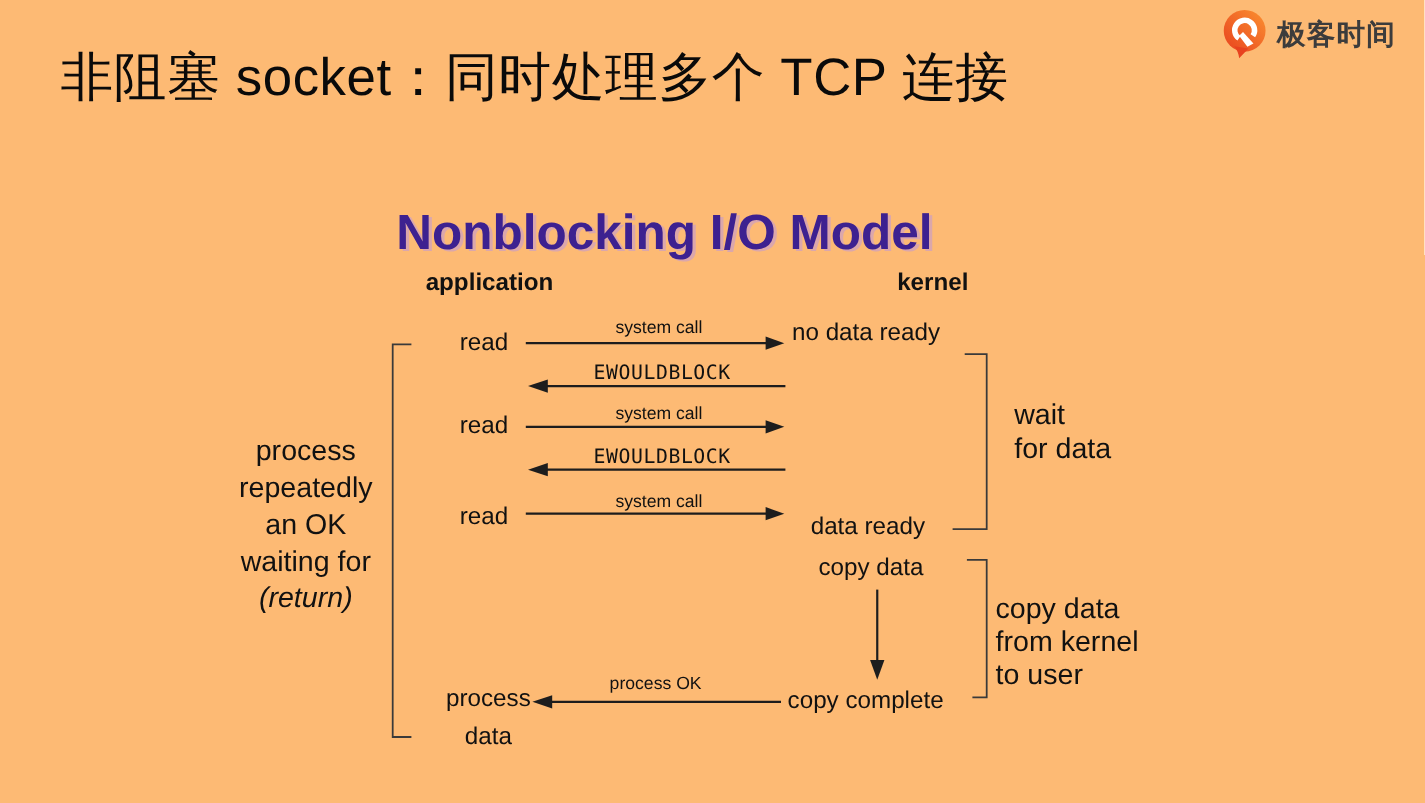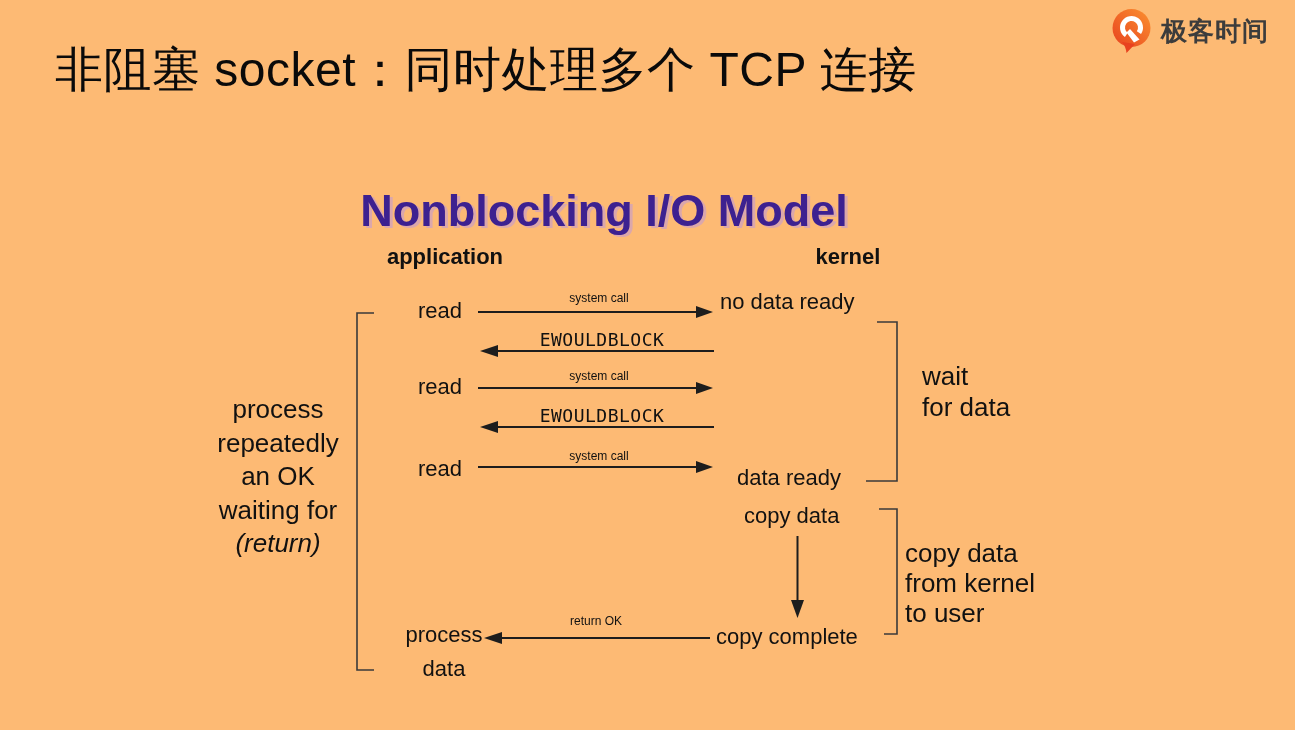--- a/index.html
+++ b/index.html
@@ -16,21 +16,21 @@
   }
   .brand { position:absolute; left:1110px; top:8px; display:flex; align-items:center; }
   .brand-name {
     font-size:26px; font-weight:600; color:#3c3c3c;
     margin-left:7px; letter-spacing:1px; white-space:nowrap;
   }
   
   .dt { position:absolute; font-size:22px; color:#111111; white-space:nowrap; line-height:26px; }
   .bold { font-weight:bold; }
   .ctr { transform:translateX(-50%); }
-  .small { font-size:12px; line-height:21px;text-align:center; }
+  .small { font-size:16px; line-height:21px;text-align:center; }
   .mono { font-family:"DejaVu Sans Mono","Liberation Mono",monospace; font-size:18px; line-height:21px; letter-spacing:0.5px; }
   .fig-title {
     font-size:45px; font-weight:bold; color:#3d2190; line-height:52px;
     text-shadow:3px 2px 0 rgba(202,156,202,0.65); white-space:nowrap;
   }
   .note { font-size:26px; color:#111111; }
   .left-note { width:150px; text-align:center; line-height:33.5px; }
   .wait-note { line-height:31px; }
   .copy-note { line-height:30px; }
   .proc-data { width:100px; text-align:center; line-height:34px; }
@@ -102,21 +102,21 @@
   <div class="dt ctr small" style="left:599px; top:446px;">system call</div>
 
   <div class="dt ctr mono" style="left:602px; top:329px;">EWOULDBLOCK</div>
   <div class="dt ctr mono" style="left:602px; top:405px;">EWOULDBLOCK</div>
 
   <div class="dt" style="left:720px; top:289px;">no data ready</div>
   <div class="dt" style="left:737px; top:465px;">data ready</div>
   <div class="dt" style="left:744px; top:503px;">copy data</div>
   <div class="dt" style="left:716px; top:624px;">copy complete</div>
 
-  <div class="dt ctr small" style="left:596px; top:611px;">return OK</div>
+  <div class="dt ctr small" style="left:596px; top:611px;">process OK</div>
   <div class="dt proc-data" style="left:394px; top:618px;">
     <div>process</div>
     <div>data</div>
   </div>
 
   <div class="dt note left-note" style="left:203px; top:393px;">
     <div>process</div>
     <div>repeatedly</div>
     <div>an OK</div>
     <div>waiting for</div>

